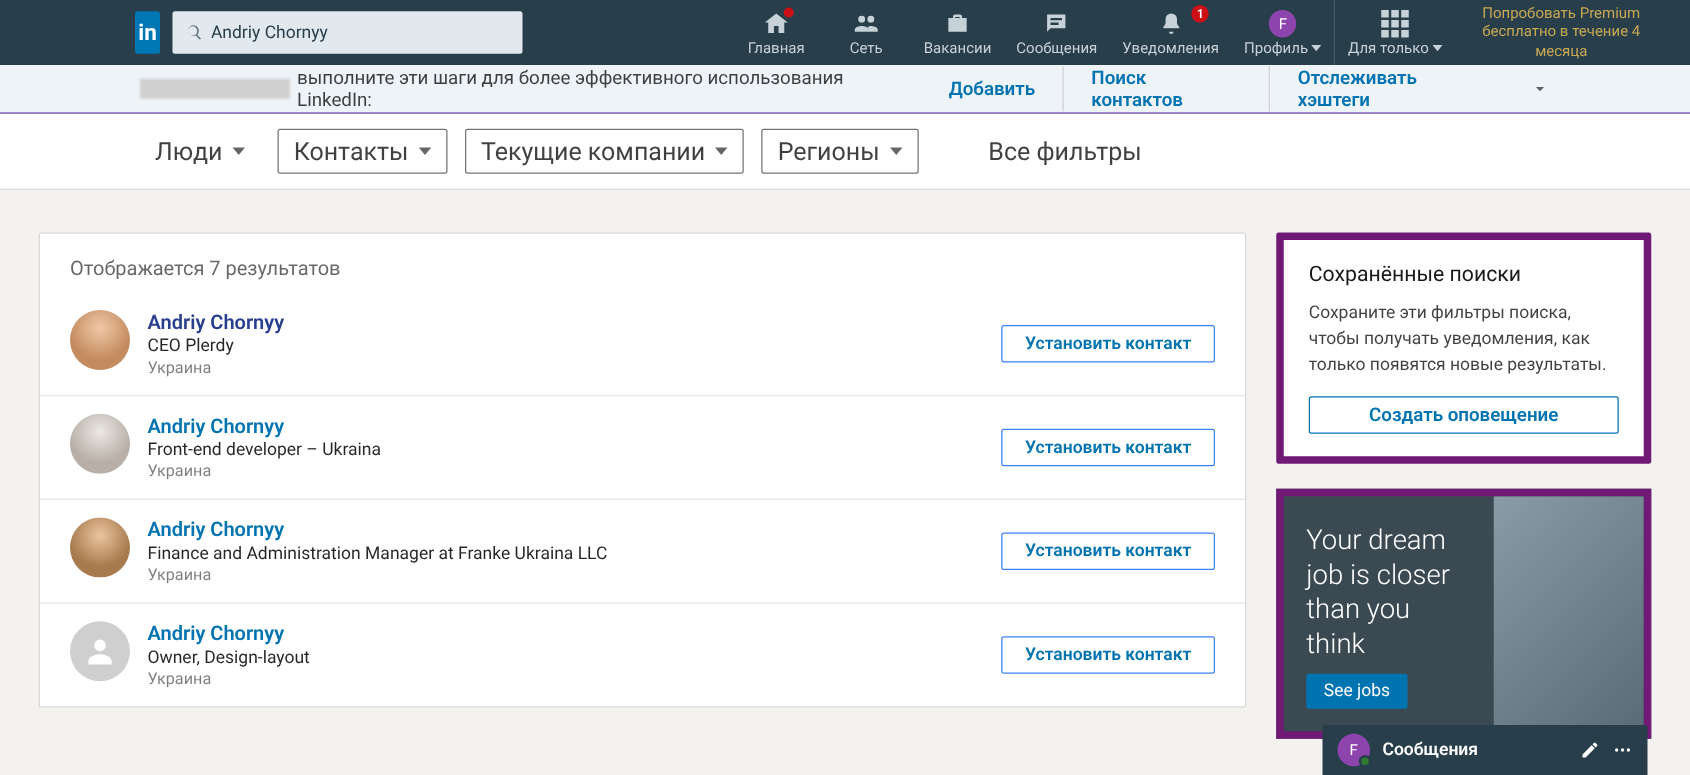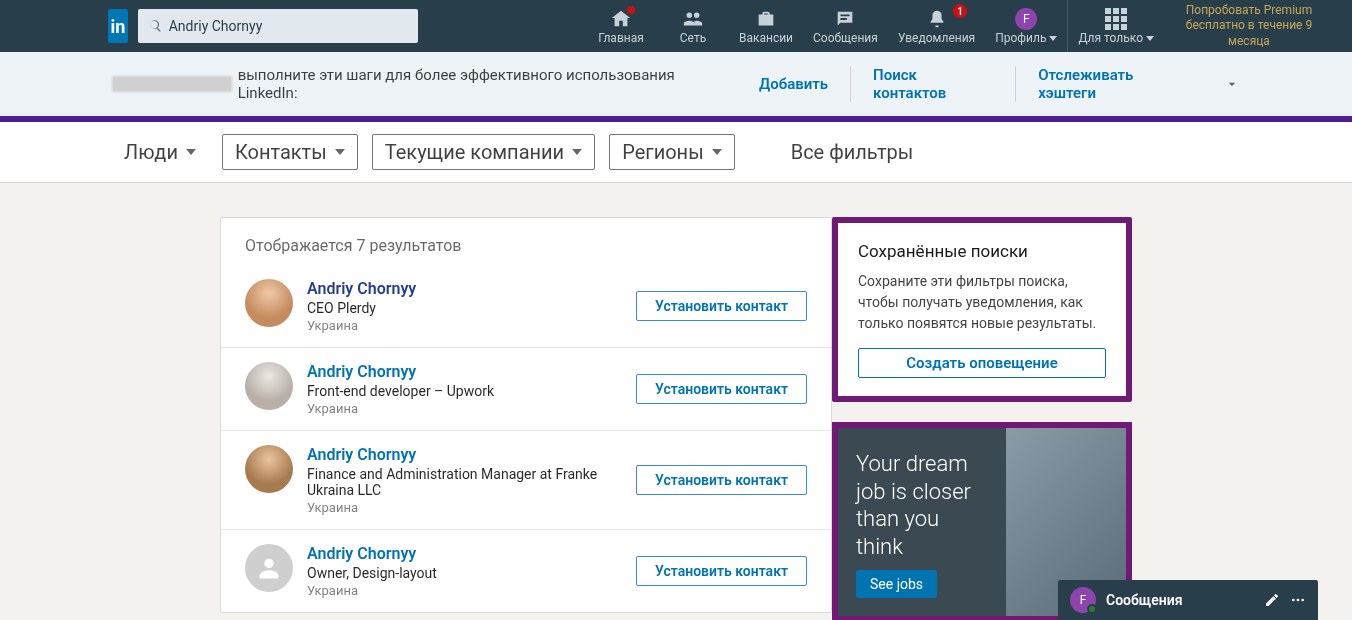--- a/index.html
+++ b/index.html
@@ -19,40 +19,40 @@
   .badge { position:absolute; top:4px; right:18px; background:#cc1016; color:#fff; font-size:10px; border-radius:50%; width:14px; height:14px; display:flex; align-items:center; justify-content:center; font-weight:600; }
   .dot { position:absolute; top:6px; right:22px; width:8px; height:8px; background:#cc1016; border-radius:50%; }
   .avtr { width:22px; height:22px; border-radius:50%; background:#8e44ad; color:#fff; display:flex; align-items:center; justify-content:center; font-size:12px; }
   .caret { display:inline-block; width:0; height:0; border-left:4px solid transparent; border-right:4px solid transparent; border-top:5px solid #c7d1d8; margin-left:3px; vertical-align:middle; }
   .divv { width:1px; background:#5c6f7c; height:52px; opacity:.5; }
   .grid9 { display:grid; grid-template-columns:repeat(3,6px); grid-template-rows:repeat(3,6px); gap:2px; }
   .grid9 span { background:#c7d1d8; }
   .premium { color:#c7a854; font-size:12px; text-align:center; line-height:1.3; padding:0 6px; max-width:170px; }
 
   
-  .bnr { background:#eef3f8; border-bottom:6px solid #4c1d95; padding:14px 0; }
+  .bnr { background:#eef3f8; border-bottom:1px solid #4c1d95; padding:1px 0; }
   .bnr-in { width:1128px; margin:0 auto; display:flex; align-items:center; justify-content:space-between; }
   .bnr-left { font-size:15px; color:rgba(0,0,0,.75); display:flex; align-items:center; }
   .blur { display:inline-block; width:120px; height:16px; background:#d0d0d0; filter:blur(1px); margin-right:6px; }
   .bnr-links { display:flex; align-items:center; }
   .bnr-links a { color:#0073b1; font-size:15px; font-weight:600; text-decoration:none; padding:0 22px; border-left:1px solid #d0d0d0; cursor:pointer; }
   .bnr-links a:first-child { border-left:none; }
   .chev { width:16px; height:16px; }
   .chev svg { fill:rgba(0,0,0,.6); }
 
   
   .fbar { background:#fff; border-bottom:1px solid #d9d9d9; padding:12px 0; }
   .fbar-in { width:1128px; margin:0 auto; display:flex; align-items:center; gap:14px; }
   .fbtn { font-size:20px; color:rgba(0,0,0,.75); cursor:pointer; display:inline-flex; align-items:center; padding:5px 12px; }
   .fbtn.box { border:1px solid rgba(0,0,0,.55); border-radius:2px; }
   .fbtn .tri { display:inline-block; width:0; height:0; border-left:5px solid transparent; border-right:5px solid transparent; border-top:6px solid rgba(0,0,0,.6); margin-left:8px; }
   .allf { margin-left:30px; }
 
   
-  .main { width:912px; margin:34px auto 0; display:flex; }
+  .main { width:1290px; margin:34px auto 0; display:flex; gap:24px; }
   .col { flex:1; }
   .results { background:#fff; border:1px solid #d9d9d9; border-radius:2px; }
   .rhead { padding:18px 24px 10px; font-size:16px; color:rgba(0,0,0,.6); }
   .ritem { display:flex; align-items:flex-start; padding:14px 24px; border-top:1px solid #e6e6e6; }
   .ritem:first-of-type { border-top:none; }
   .rava { width:48px; height:48px; border-radius:50%; background:#ccc; flex-shrink:0; display:flex; align-items:center; justify-content:center; overflow:hidden; }
   .rava svg { width:28px; height:28px; fill:#fff; }
   .rinfo { margin-left:14px; flex:1; }
   .rname { color:#283e8f; font-size:16px; font-weight:600; }
   .rname.blue { color:#0073b1; }
@@ -140,21 +140,21 @@
           <span></span>
           <span></span>
           <span></span>
           <span></span>
           <span></span>
           <span></span>
           <span></span>
         </div>
       <span class="lbl"><span>Для только</span><span class="caret"></span></span>
     </div>
-    <div class="navit premium" style="min-width:auto;">Попробовать Premium бесплатно в течение 9 месяца</div>
+    <div class="navit premium" style="min-width:auto;">Попробовать Premium бесплатно в течение 4 месяца</div>
   </div>
 </div>
 
 <div class="bnr">
   <div class="bnr-in">
     <div class="bnr-left">
       <span class="blur"></span>
       <span>выполните эти шаги для более эффективного использования LinkedIn:</span>
     </div>
     <div style="display:flex;align-items:center;gap:8px;">
@@ -203,21 +203,21 @@
               <div class="rname ">Andriy Chornyy</div>
               <div class="rhead2">CEO Plerdy</div>
               <div class="rloc">Украина</div>
             </div>
             <button class="rbtn">Установить контакт</button>
           </div>
           <div class="ritem">
             <div class="rava a2"></div>
             <div class="rinfo">
               <div class="rname blue">Andriy Chornyy</div>
-              <div class="rhead2">Front-end developer – Upwork</div>
+              <div class="rhead2">Front-end developer – Ukraina</div>
               <div class="rloc">Украина</div>
             </div>
             <button class="rbtn">Установить контакт</button>
           </div>
           <div class="ritem">
             <div class="rava a3"></div>
             <div class="rinfo">
               <div class="rname blue">Andriy Chornyy</div>
               <div class="rhead2">Finance and Administration Manager at Franke Ukraina LLC</div>
               <div class="rloc">Украина</div>

